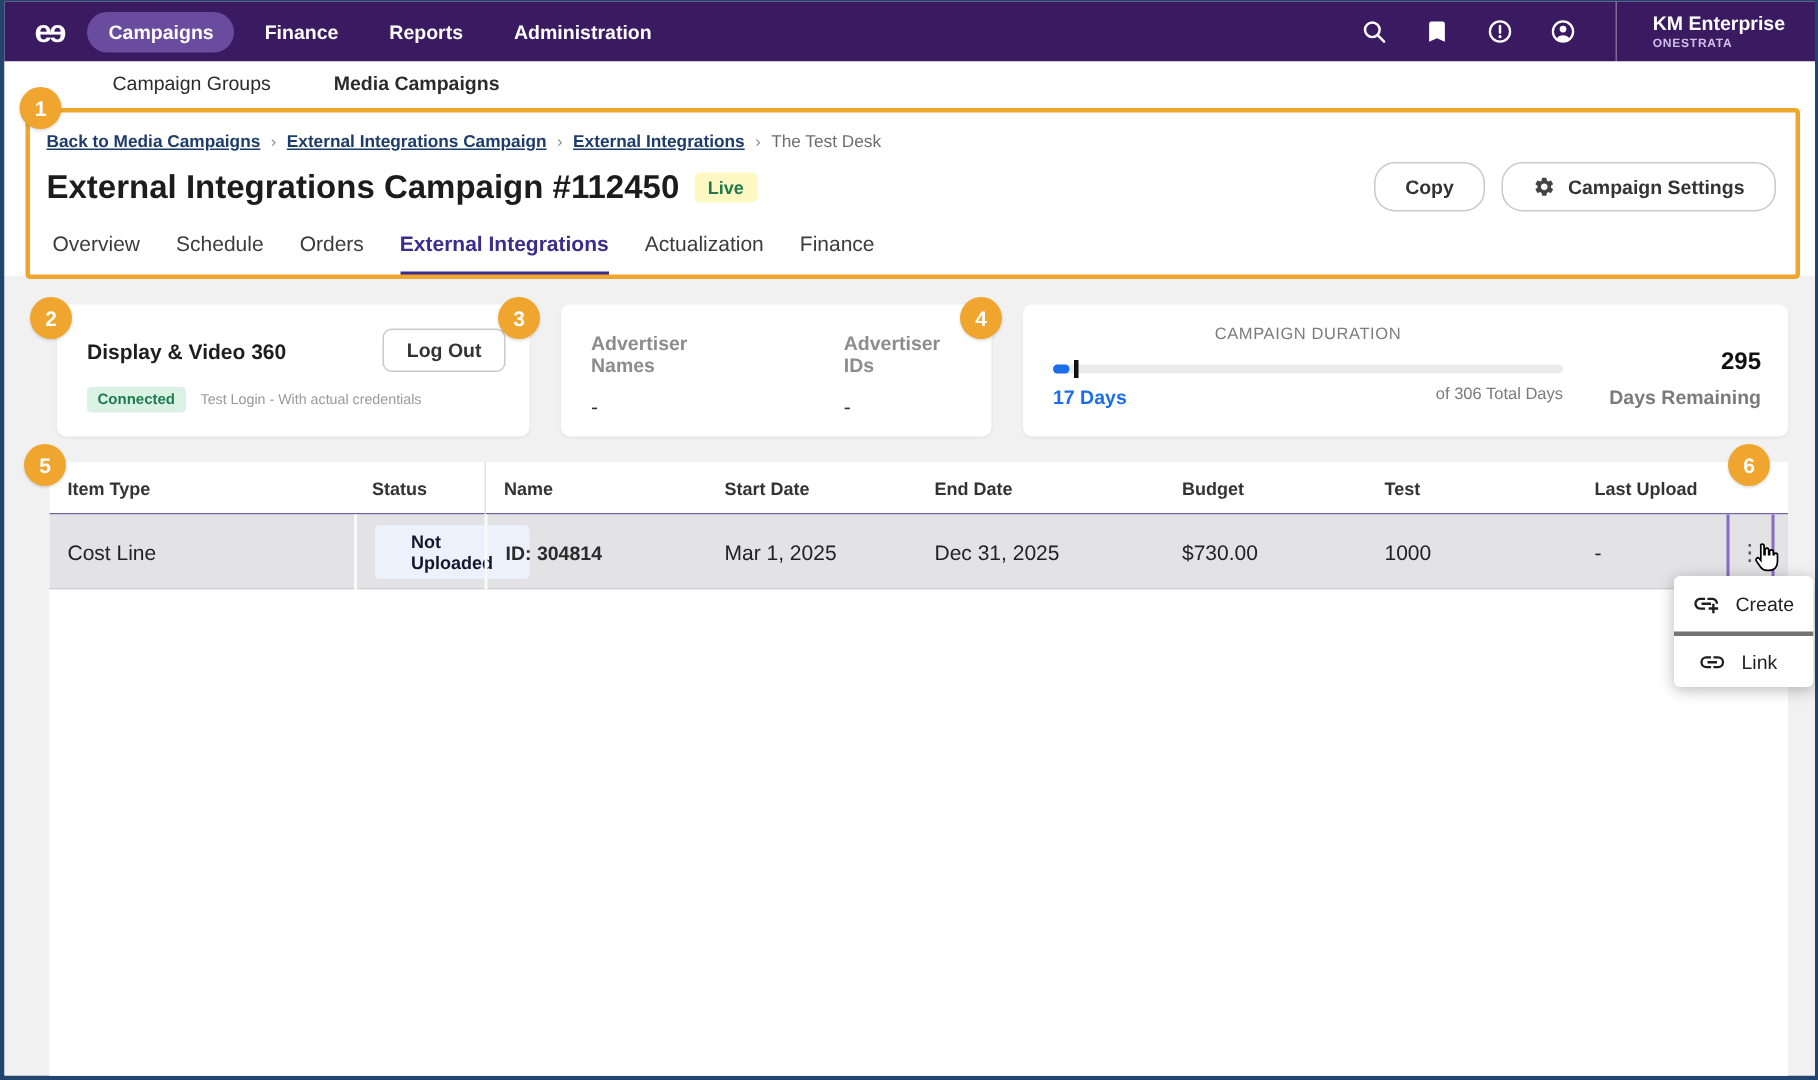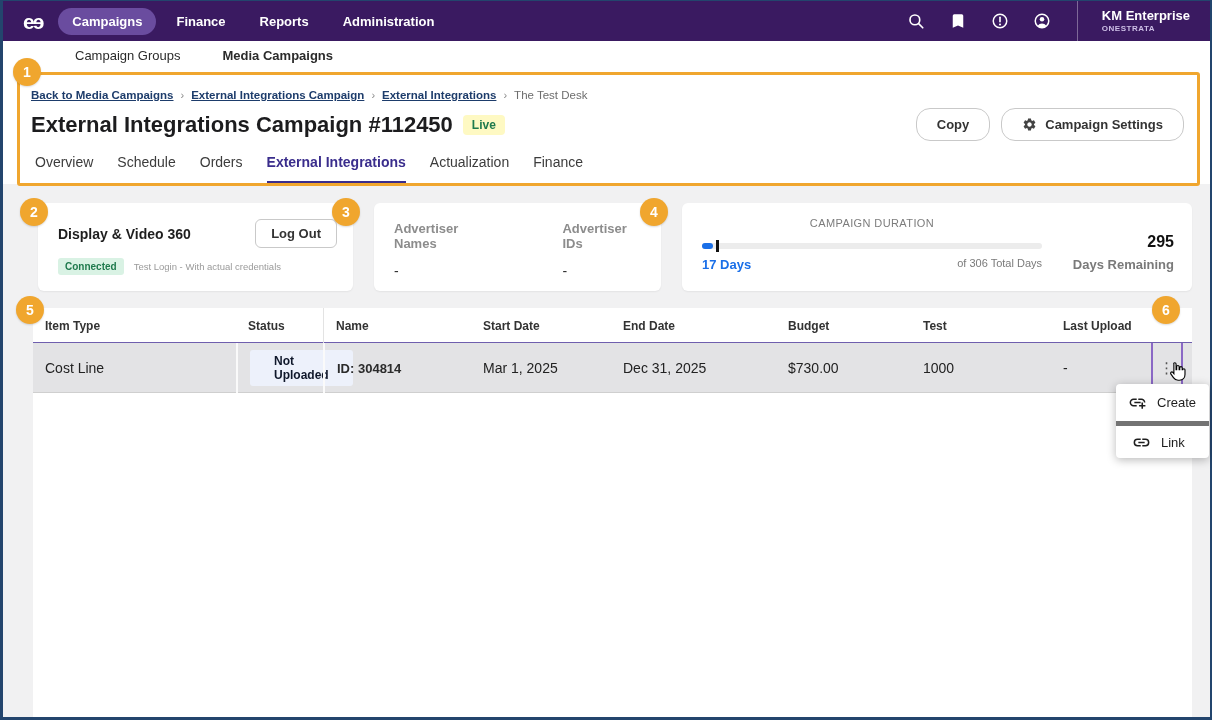--- a/index.html
+++ b/index.html
@@ -93,21 +93,21 @@
   
   .annot-box { position:absolute; left:14px; top:71px; width:1183px; height:114px;
                border:3px solid #f0a62e; border-radius:3px; pointer-events:none; }
   .annot-badge { position:absolute; width:28px; height:28px; border-radius:50%; background:#f0a62e;
                  color:#fff; font-size:14px; font-weight:700; display:flex; align-items:center;
                  justify-content:center; pointer-events:none; box-shadow:0 1px 2px rgba(0,0,0,.15); }
   .ctx-menu { position:absolute; left:1113px; top:383px; width:93px; background:#fff; border-radius:4px;
               box-shadow:0 2px 10px rgba(0,0,0,.28); overflow:hidden; }
   .ctx-item { height:37px; display:flex; align-items:center; gap:10px; padding:0 12px; font-size:13px;
               color:#1e1e1e; cursor:pointer; }
-  .ctx-item + .ctx-item { border-top:5px solid #737373;padding-left:16px; }
+  .ctx-item + .ctx-item { border-top:3px solid #737373;padding-left:16px; }
   .ctx-ic { width:19px; height:19px; fill:#1e1e1e; flex:none; }
   .cursor { position:absolute; left:1163px; top:360px; width:21px; height:21px; pointer-events:none; }
 </style>
 </head>
 <body>
 
 <div class="page">
 
   <header class="navbar">
     <div class="logo">eɘ</div>

